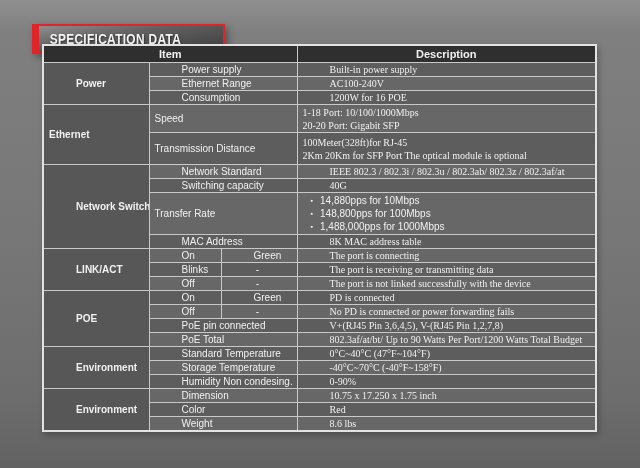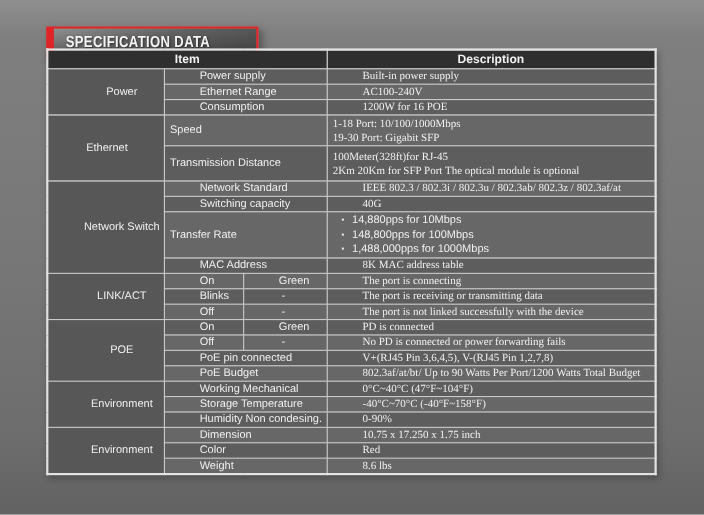--- a/index.html
+++ b/index.html
@@ -8,21 +8,21 @@
     font-family:"Liberation Sans", sans-serif;
     -webkit-font-smoothing:antialiased;
   }
   .stage {
     position:relative; width:640px; height:468px;
     background:linear-gradient(180deg,#8f8f8f 0%,#7f7f7f 7%,#777777 50%,#6d6d6d 85%,#626262 100%);
   }
 
   
   .banner {
-    position:absolute; left:42px; top:24px; width:193px; height:30px;
+    position:absolute; left:32px; top:24px; width:193px; height:30px;
     box-sizing:border-box;
     border:2px solid var(--accent,#e02428);
     border-left:7px solid var(--accent,#e02428);
     background:linear-gradient(170deg,#8e8e8e 0%,#606060 40%,#3e3e3e 100%);
     box-shadow:3px 3px 7px rgba(0,0,0,0.35);
     display:flex; align-items:center;
   }
   .banner-title {
     color:#f4f4f4; font-weight:bold; font-size:14.5px; letter-spacing:0.4px;
     transform:scaleX(0.82); transform-origin:0 50%;
@@ -45,21 +45,21 @@
     vertical-align:middle;
     overflow:hidden;
   }
   table.spec thead th {
     background:var(--header-bg,#2f2f2f);
     font-size:11px; font-weight:bold; text-align:center;
     height:16px; padding:0;
   }
   td.group {
     background:var(--group-bg,#575757);
-    font-weight:normal; padding-left:13px; white-space:nowrap;text-align:center;
+    font-weight:bold; padding-left:13px; white-space:nowrap;
   }
   tr.dark  td.data { background:var(--stripe-dark,#5d5d5d); }
   tr.light td.data { background:var(--stripe-light,#676767); }
   td.item, td.state, td.color { white-space:nowrap; }
   td.color.center { text-align:center; padding-left:0; }
   td.desc .line { line-height:13px; white-space:nowrap;font-family:Liberation Serif, serif; }
   td.desc .bullet-line { padding-left:8px; white-space:nowrap; }
   td.desc .bullet { display:inline-block; margin-right:7px; font-size:7px; vertical-align:1px; }
   tr.h2 td { height:27px; }
   tr.h2b td { height:31px; }
@@ -106,21 +106,21 @@
           <td class="item data" colspan="2">Consumption</td>
           <td class="desc data">
             <div class="line">1200W for 16 POE</div>
           </td>
         </tr>
         <tr class="light h2">
           <td class="group" rowspan="2">Ethernet</td>
           <td class="item data" colspan="2">Speed</td>
           <td class="desc data">
             <div class="line">1-18 Port: 10/100/1000Mbps</div>
-            <div class="line">19-30 Port: Gigabit SFP</div>
+            <div class="line">20-20 Port: Gigabit SFP</div>
           </td>
         </tr>
         <tr class="dark h2b">
           <td class="item data" colspan="2">Transmission Distance</td>
           <td class="desc data">
             <div class="line">100Meter(328ft)for RJ-45</div>
             <div class="line">2Km 20Km for SFP Port The optical module is optional</div>
           </td>
         </tr>
         <tr class="light h1">
@@ -187,28 +187,28 @@
             <div class="line">No PD is connected or power forwarding fails</div>
           </td>
         </tr>
         <tr class="dark h1">
           <td class="item data" colspan="2">PoE pin connected</td>
           <td class="desc data">
             <div class="line">V+(RJ45 Pin 3,6,4,5), V-(RJ45 Pin 1,2,7,8)</div>
           </td>
         </tr>
         <tr class="light h1">
-          <td class="item data" colspan="2">PoE Budget</td>
+          <td class="item data" colspan="2">PoE Total</td>
           <td class="desc data">
             <div class="line">802.3af/at/bt/ Up to 90 Watts Per Port/1200 Watts Total Budget</div>
           </td>
         </tr>
         <tr class="dark h1">
           <td class="group" rowspan="3">Environment</td>
-          <td class="item data" colspan="2">Working Mechanical</td>
+          <td class="item data" colspan="2">Standard Temperature</td>
           <td class="desc data">
             <div class="line">0°C~40°C (47°F~104°F)</div>
           </td>
         </tr>
         <tr class="light h1">
           <td class="item data" colspan="2">Storage Temperature</td>
           <td class="desc data">
             <div class="line">-40°C~70°C (-40°F~158°F)</div>
           </td>
         </tr>

